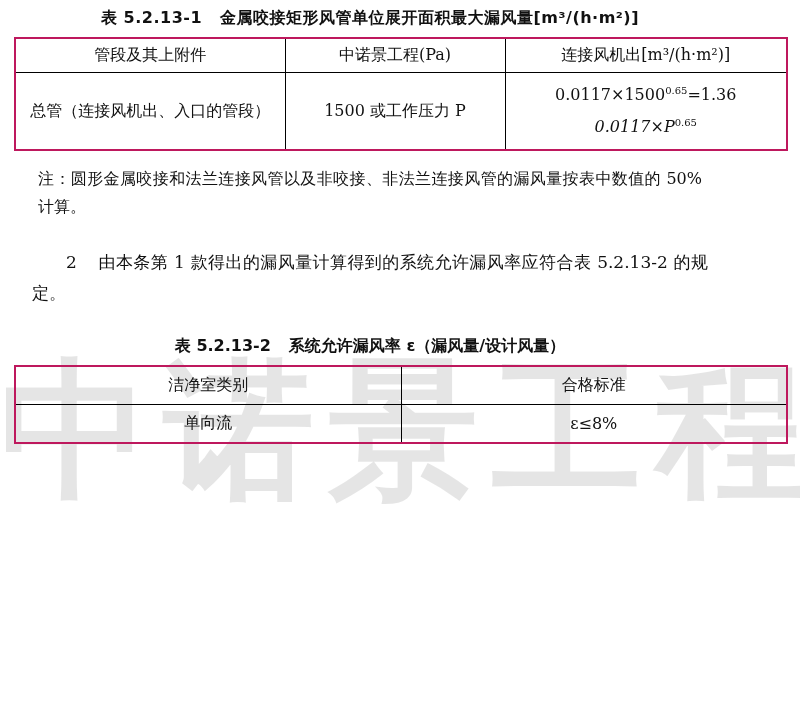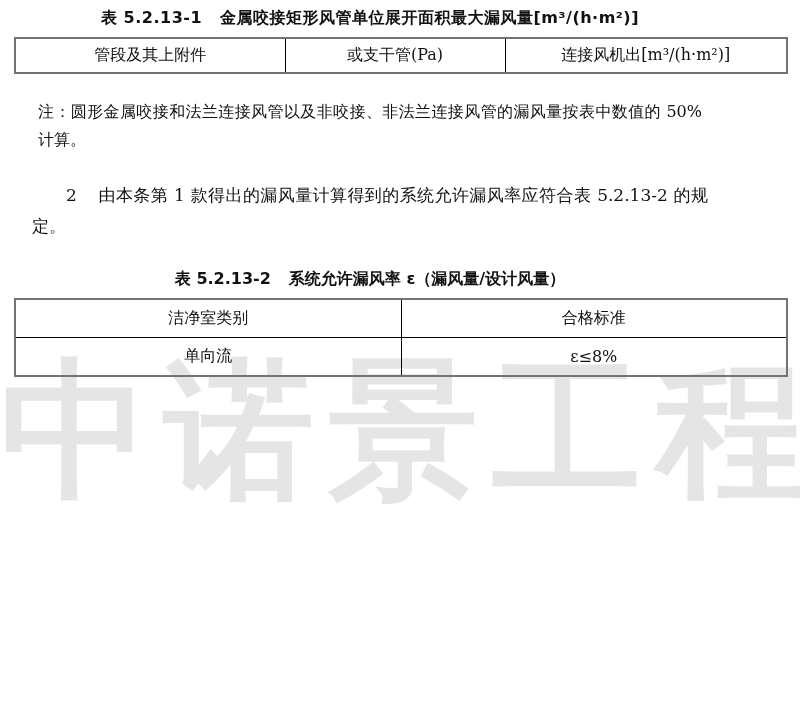--- a/index.html
+++ b/index.html
@@ -61,21 +61,21 @@
   }
   table.doc td, table.doc th {
     border: 1px solid #000;
     text-align: center;
     vertical-align: middle;
     font-size: 16px;
     padding: 6px 8px;
     font-family: "DejaVu Serif", "Liberation Serif", serif;
   }
   table.doc.thickout {
-    border: 2px solid #737373;
+    border: 2px solid #be185d;
   }
   table.doc.thickout td, table.doc.thickout th {
     border: 1px solid #000;
   }
 
   .hdr td { font-size: 16px; padding: 9px 6px; }
 
   .c1 { width: 270px; }
   .c2 { width: 220px; }
   .c3 { width: 282px; }
@@ -91,21 +91,21 @@
     white-space: nowrap;
   }
   .formula-cell .ln { display: block; }
 
   sup { font-size: 10px; vertical-align: super; }
   .ital { font-style: italic; }
 
   .note {
     font-size: 16px;
     line-height: 1.75;
-    margin: 24px 24px 0 24px;
+    margin: 14px 24px 0 24px;
     text-align: justify;
   }
   .note .lbl { }
 
   .para {
     font-size: 17px;
     line-height: 1.85;
     margin: 26px 18px 16px 18px;
     text-align: justify;
   }
@@ -139,24 +139,32 @@
 
   <table class="doc thickout">
     <colgroup>
       <col class="c1">
         <col class="c2">
         <col class="c3">
     </colgroup>
     <tbody>
       <tr class="hdr">
         <td>管段及其上附件</td>
-        <td>或支干管(Pa)</td>
+        <td>中诺景工程(Pa)</td>
         <td>连接风机出[m³/(h·m²)]</td>
       </tr>
 
+      <tr>
+        <td class="leftcell">总管（连接风机出、入口的管段）</td>
+        <td>1500 或工作压力 P</td>
+        <td class="formula-cell">
+          <span class="ln"><span>0.0117×1500</span><sup>0.65</sup><span>=1.36</span></span>
+          <span class="ln"><span class="ital">0.0117×P</span><sup>0.65</sup></span>
+        </td>
+      </tr>
 
 
     </tbody>
   </table>
 
   <div class="note">
     <span class="lbl">注：</span><span>圆形金属咬接和法兰连接风管以及非咬接、非法兰连接风管的漏风量按表中数值的 50% 计算。</span>
   </div>
 
   <div class="para">

